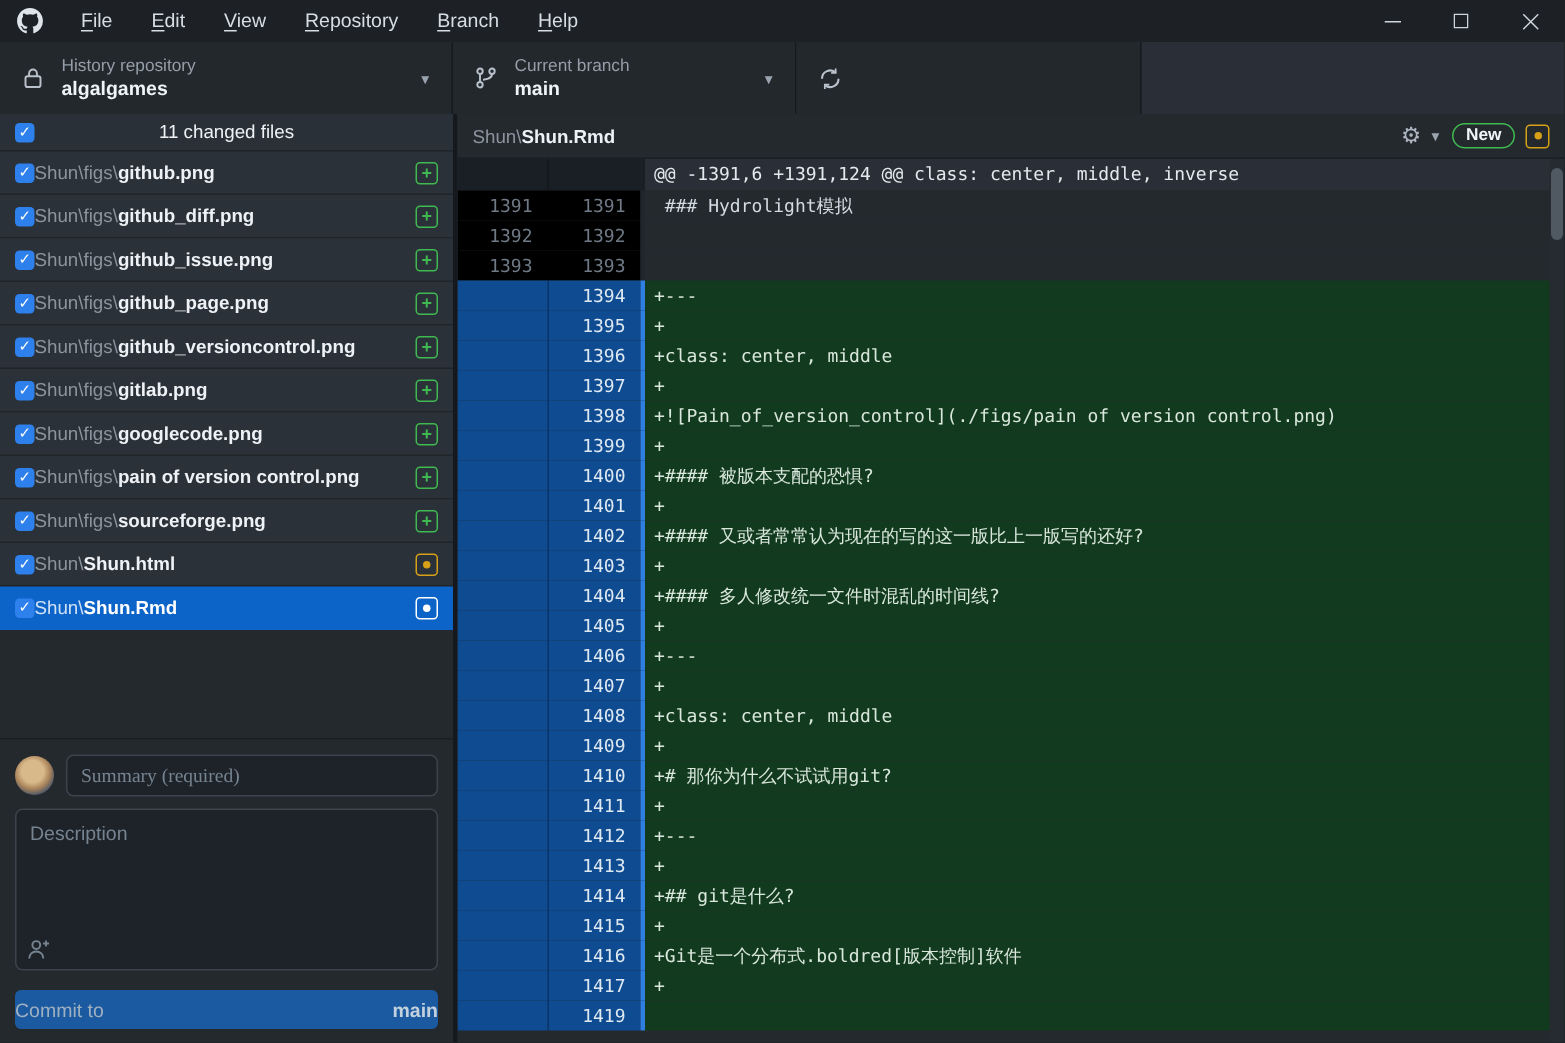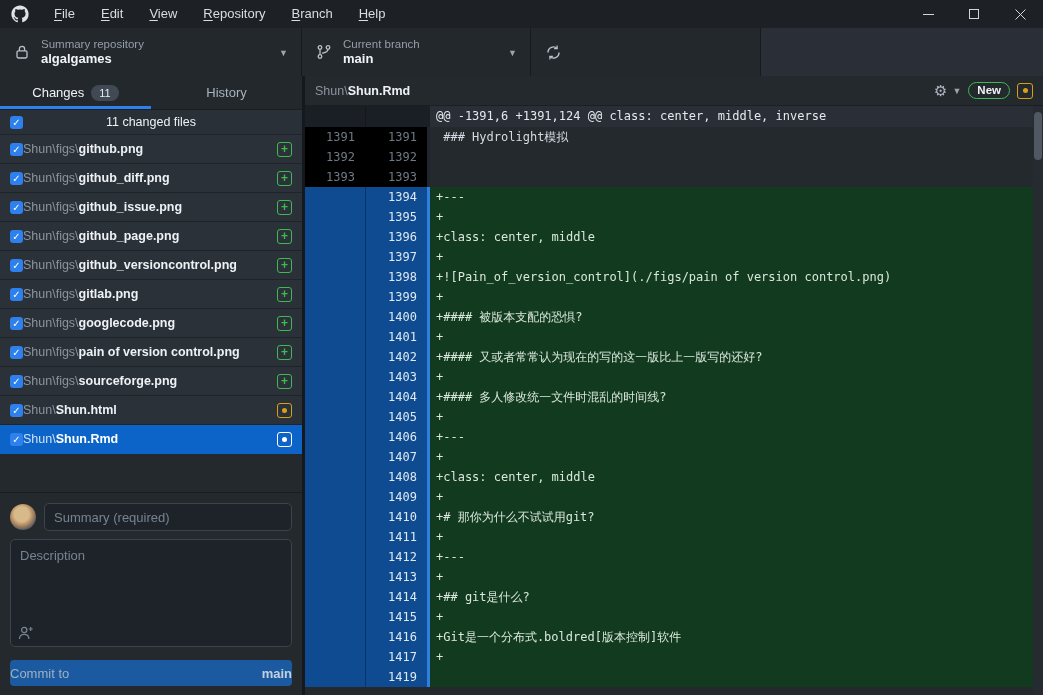--- a/index.html
+++ b/index.html
@@ -69,21 +69,21 @@
   .file-row.selected .status-modified { border-color:#ffffff; }
   .file-row.selected .status-modified i { background:#ffffff; }
 
   
   .commit-form { position:absolute; left:0; right:0; bottom:0; height:203px;
     background:#24292e; border-top:1px solid #1a1e22; padding:10px; }
   .summary-row { display:flex; align-items:center; gap:8px; }
   .avatar { width:26px; height:26px; border-radius:50%; flex:0 0 26px;
     background:radial-gradient(circle at 45% 40%, #d8b98a 0 35%, #a9835a 55%, #4a5668 75%, #333d4d 100%); }
   .summary-input { flex:1; height:28px; background:#1e2329; border:1px solid #3b434c; border-radius:5px;
-    color:#0ea5e9; font-size:13px; padding:0 9px; outline:none; font-family:Liberation Sans, sans-serif; }
+    color:#0ea5e9; font-size:13px; padding:0 9px; outline:none; font-family:Liberation Serif, serif; }
   .summary-input::placeholder, .desc-input::placeholder { color:#768390; opacity:1; }
   .desc-wrap { position:relative; margin-top:8px; }
   .desc-input { width:100%; height:108px; background:#1e2329; border:1px solid #3b434c; border-radius:5px;
     color:#e6edf3; font-size:13px; padding:8px 9px; resize:none; outline:none; font-family:inherit; }
   .coauthor-btn { position:absolute; left:8px; bottom:9px; color:#768390; display:flex; cursor:pointer; }
   .commit-btn { margin-top:10px; width:100%; height:26px; background:#1b5aa0; border:none; border-radius:4px;
     color:#9fb0c0; font-size:13px; font-family:inherit; cursor:pointer; display:flex; align-items:center; justify-content:space-between; gap:4px; }
   .commit-btn b { color:#c3d1de; }
 
   
@@ -163,21 +163,21 @@
 
 <div class="toolbar">
   <div class="tb-section tb-repo">
     <span class="tb-icon">
       <svg width="16" height="16" viewBox="0 0 16 16" fill="none" stroke="#b9c2cb" stroke-width="1.3">
           <rect x="3" y="6.8" width="10" height="7.2" rx="1.4"></rect>
           <path d="M5.4 6.8V4.9a2.6 2.6 0 0 1 5.2 0v1.9"></path>
         </svg>
     </span>
     <span class="tb-text">
-      <span class="tb-label">Summary repository</span>
+      <span class="tb-label">History repository</span>
       <span class="tb-value">algalgames</span>
     </span>
     <span class="tb-caret">▼</span>
   </div>
   <div class="tb-section tb-branch">
     <span class="tb-icon">
       <svg width="16" height="16" viewBox="0 0 16 16" fill="none" stroke="#b9c2cb" stroke-width="1.3">
           <circle cx="4" cy="3.5" r="1.8"></circle>
           <circle cx="4" cy="12.5" r="1.8"></circle>
           <circle cx="12" cy="3.5" r="1.8"></circle>
@@ -198,29 +198,20 @@
           <path d="M12.1 1.6v3h-3" stroke-width="1.2"></path>
           <path d="M4.9 15.4v-3h3" stroke-width="1.2"></path>
         </svg>
     </span>
   </div>
 </div>
 
 <div class="main">
 
   <div class="sidebar">
-    <div class="tabs">
-      <div class="tab active">
-        <span>Changes</span>
-        <span class="tab-badge">11</span>
-      </div>
-      <div class="tab">
-        <span>History</span>
-      </div>
-    </div>
 
     <div class="list-header">
       <span class="checkbox">✓</span>
       <span class="list-header-label">11 changed files</span>
     </div>
 
     <div class="file-list">
         <div class="file-row">
           <span class="checkbox">✓</span>
           <span class="file-path">Shun\figs\<b>github.png</b></span>

